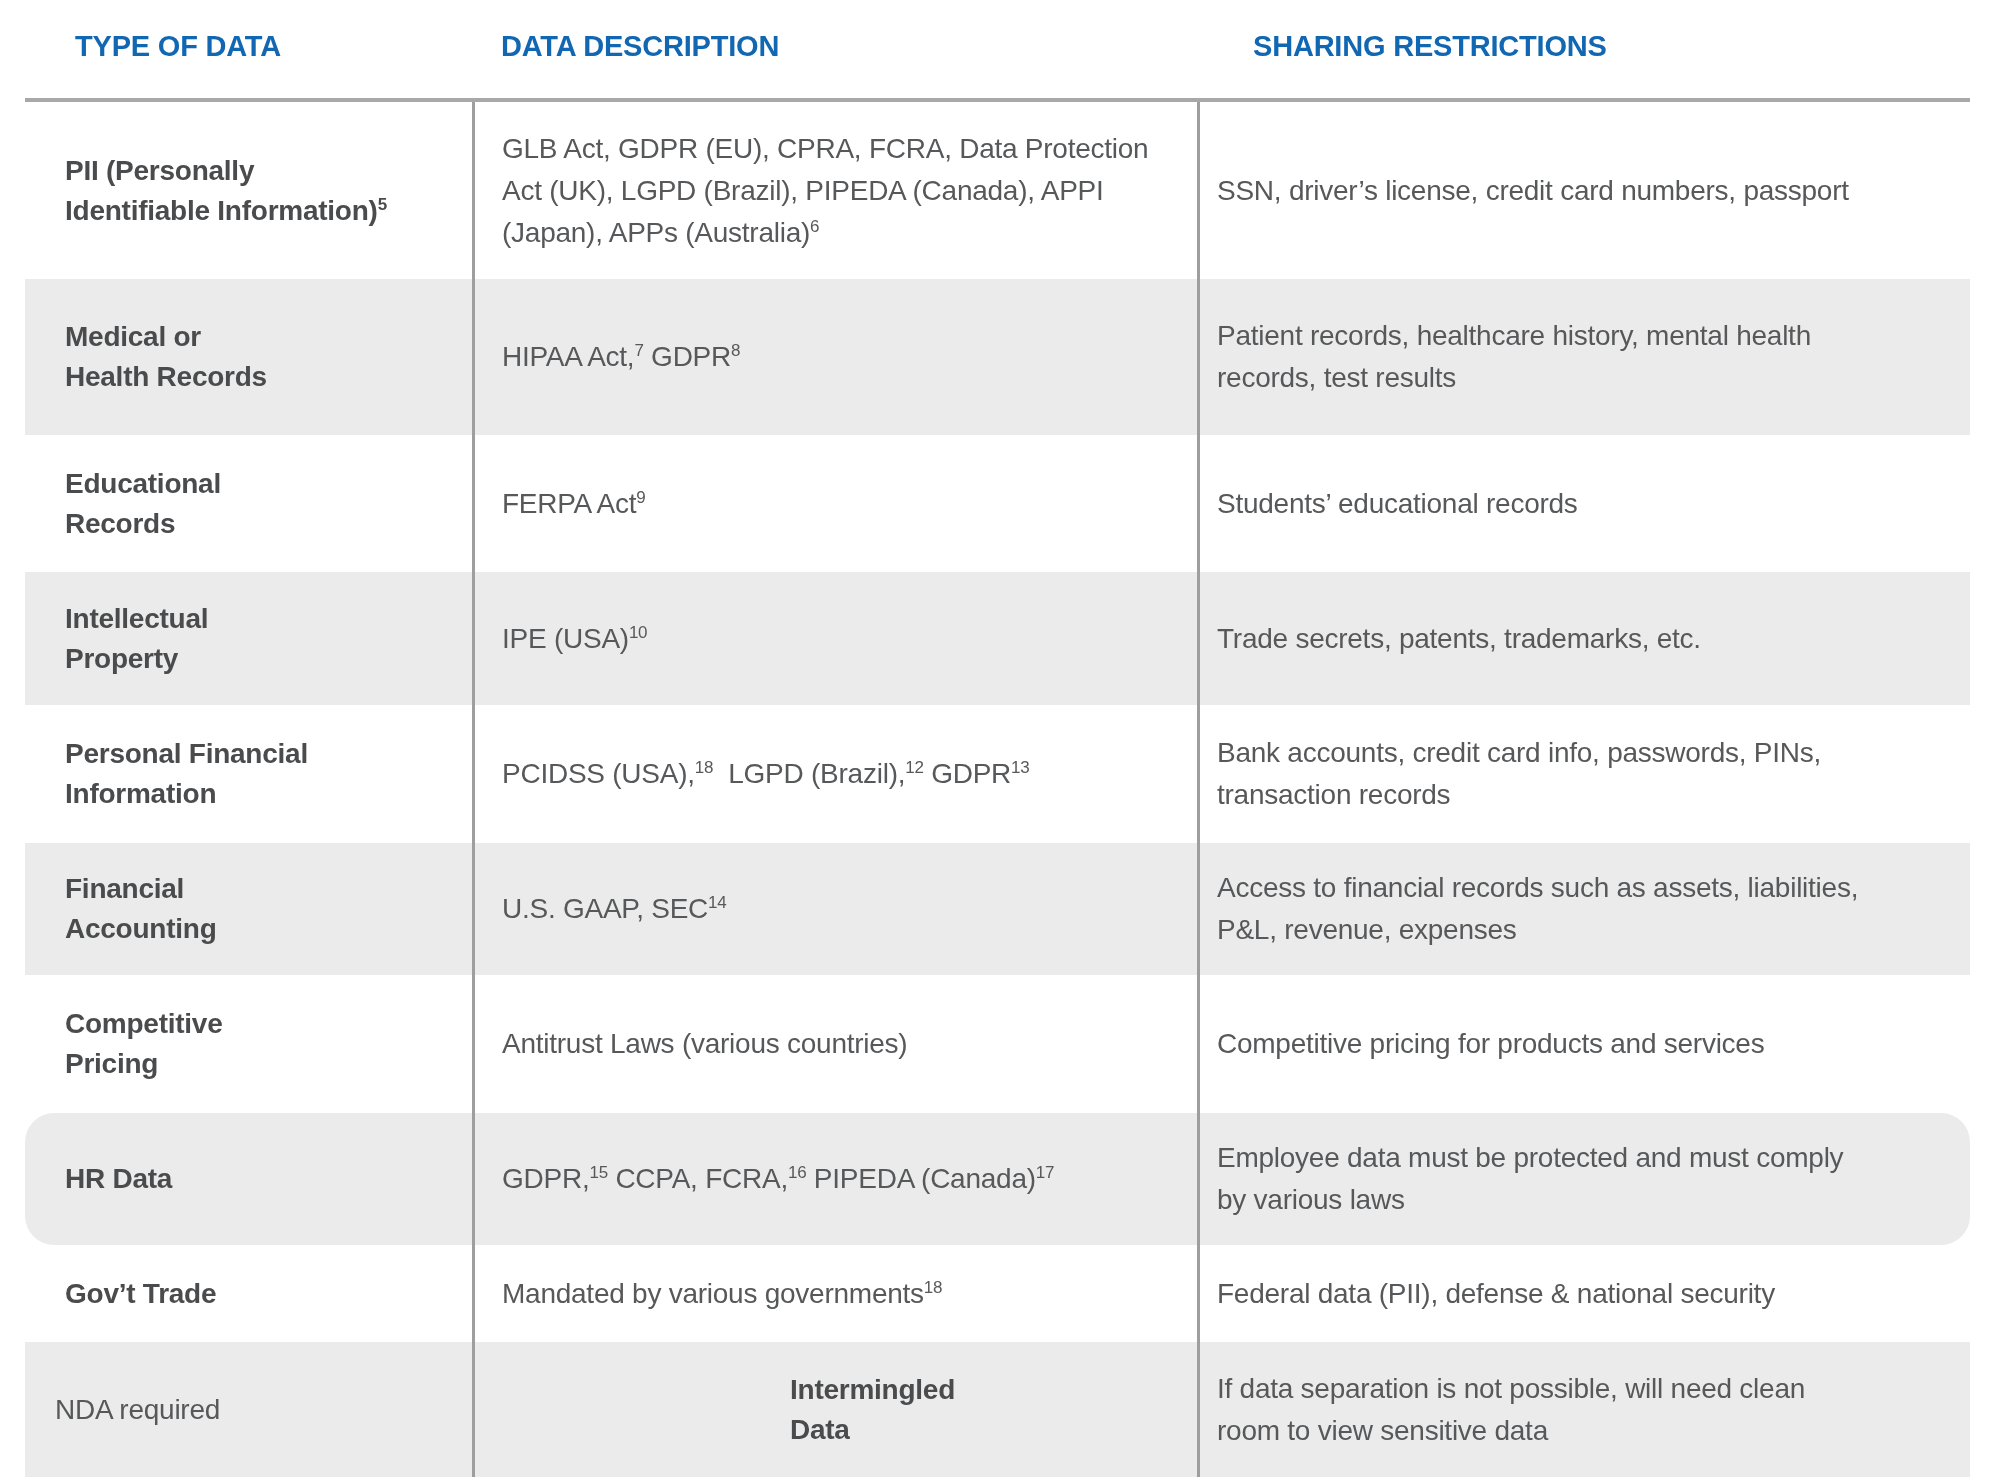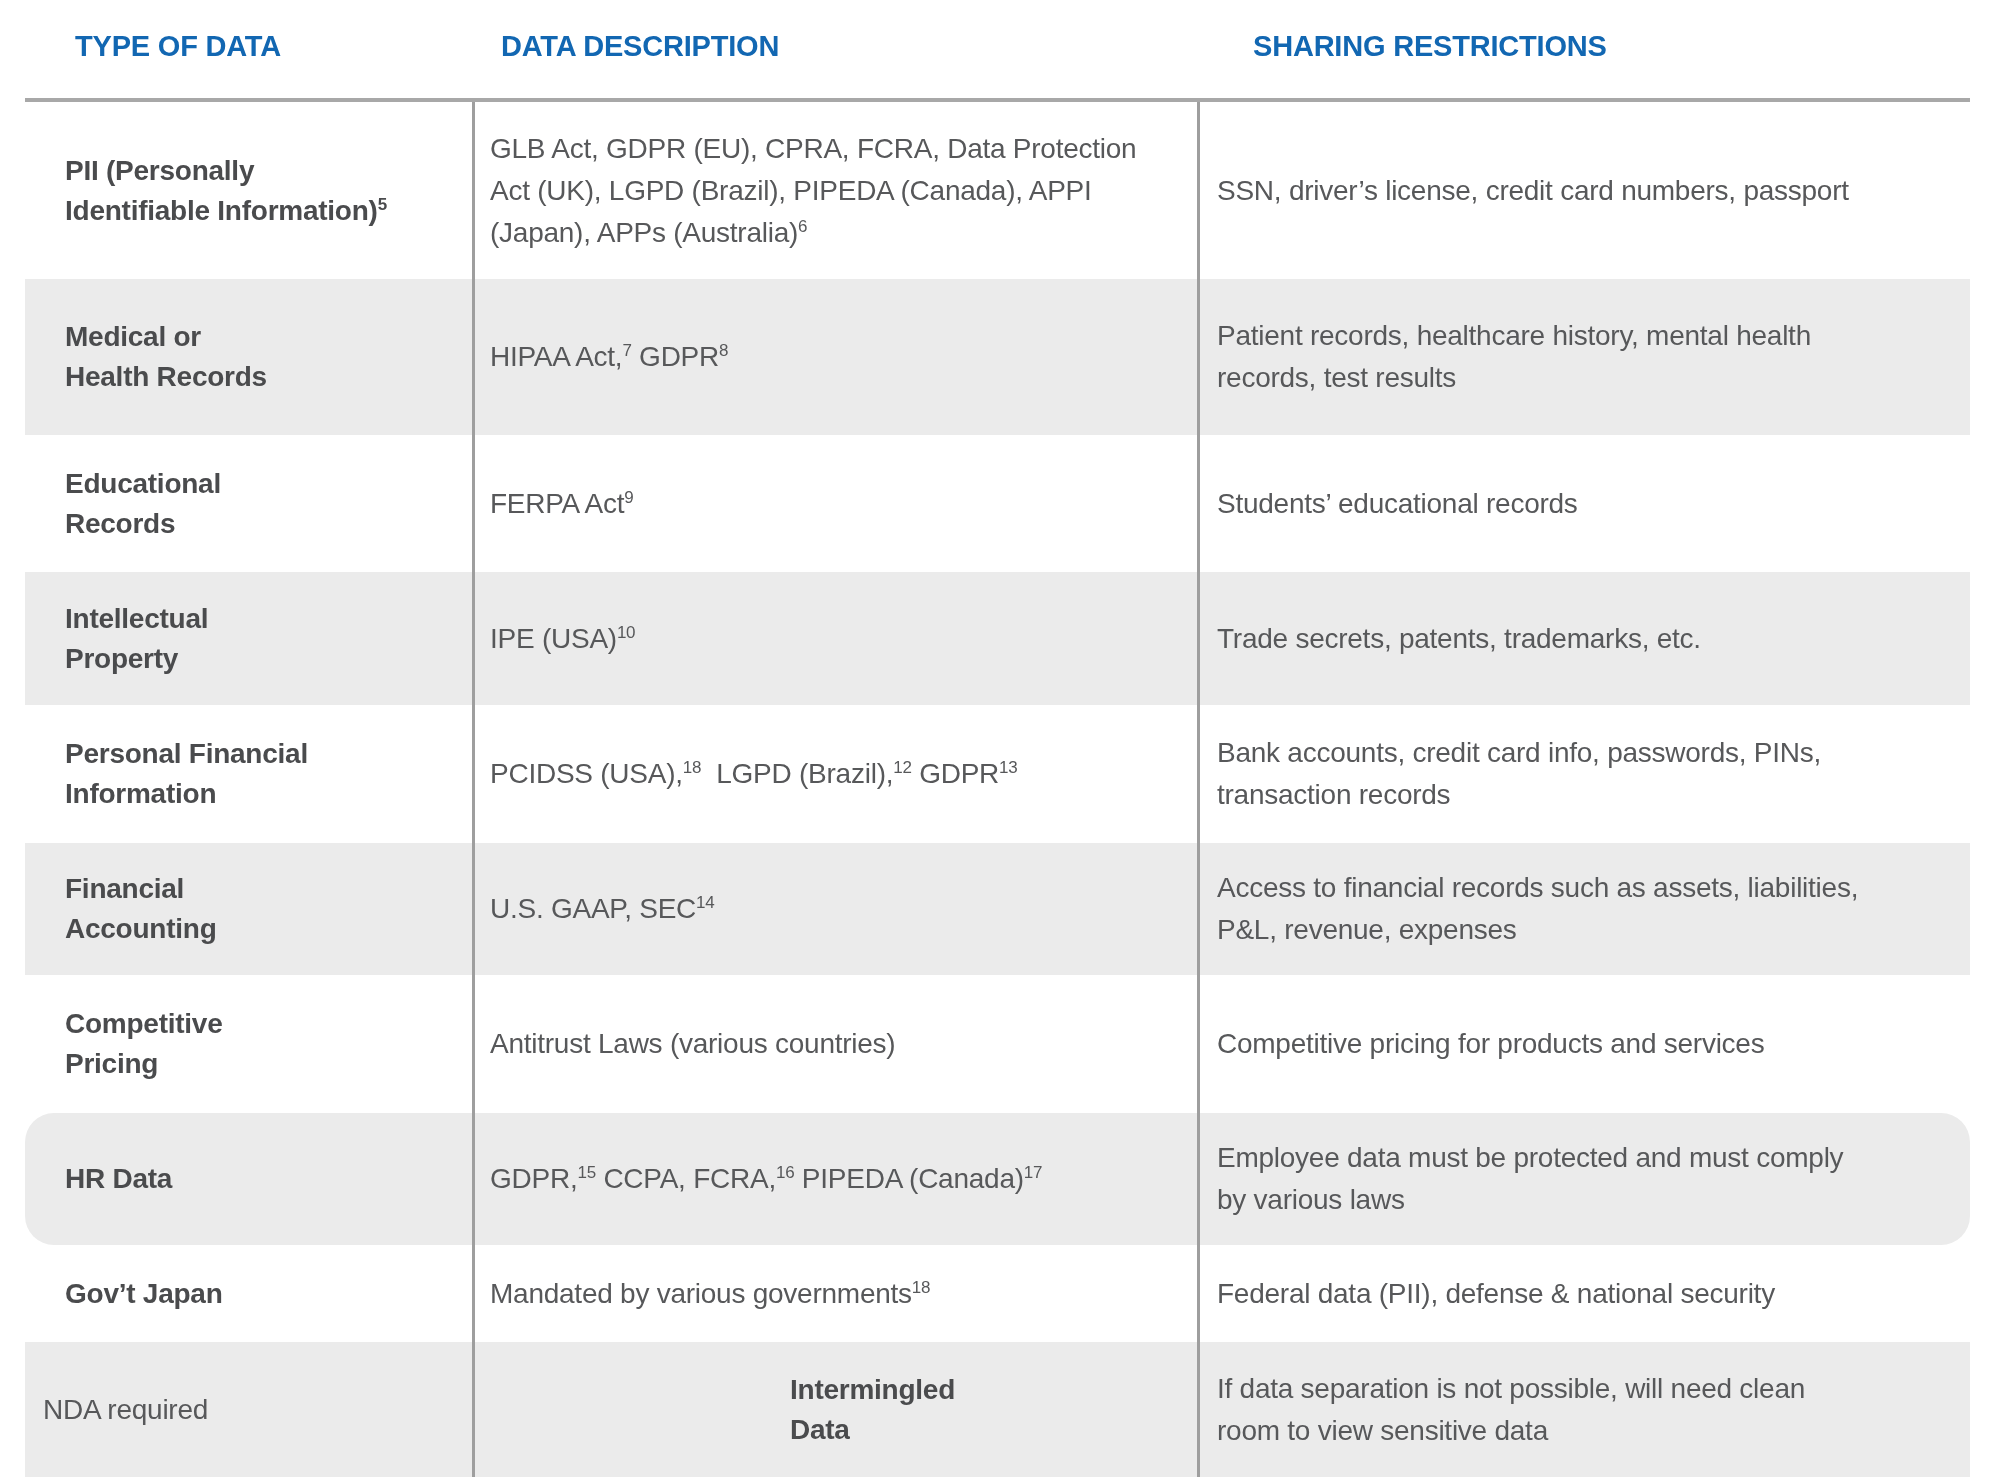--- a/index.html
+++ b/index.html
@@ -60,21 +60,21 @@
   .row:nth-child(9)  { height: 97px;  }
   .row:nth-child(10) { height: 135px; }
 
   .cell {
     display: flex;
     align-items: center;
     box-sizing: border-box;
     overflow: visible;
   }
   .c1 { width: 447px; padding-left: 40px; padding-right: 10px; }
-  .c2 { width: 725px; padding-left: 18px; padding-right: 5px; align-items: center; }
+  .c2 { width: 725px; padding-left: 30px; padding-right: 5px; align-items: center; }
   .c3 { width: 773px; padding-left: 20px; padding-right: 5px; }
 
   .txt {
     font-size: 28px;
     line-height: 42px;
     color: var(--body-text);
     letter-spacing: -0.25px;
     white-space: nowrap;
   }
   .c1 .txt {
@@ -202,21 +202,21 @@
     <div class="cell c2">
       <div class="txt">GDPR,<sup>15</sup> CCPA, FCRA,<sup>16</sup> PIPEDA (Canada)<sup>17</sup></div>
     </div>
     <div class="cell c3">
       <div class="txt">Employee data must be protected and must comply<br>by various laws</div>
     </div>
   </div>
 
   <div class="row">
     <div class="cell c1">
-      <div class="txt">Gov’t Japan</div>
+      <div class="txt">Gov’t Trade</div>
     </div>
     <div class="cell c2">
       <div class="txt">Mandated by various governments<sup>18</sup></div>
     </div>
     <div class="cell c3">
       <div class="txt">Federal data (PII), defense &amp; national security</div>
     </div>
   </div>
 
   <div class="row">

